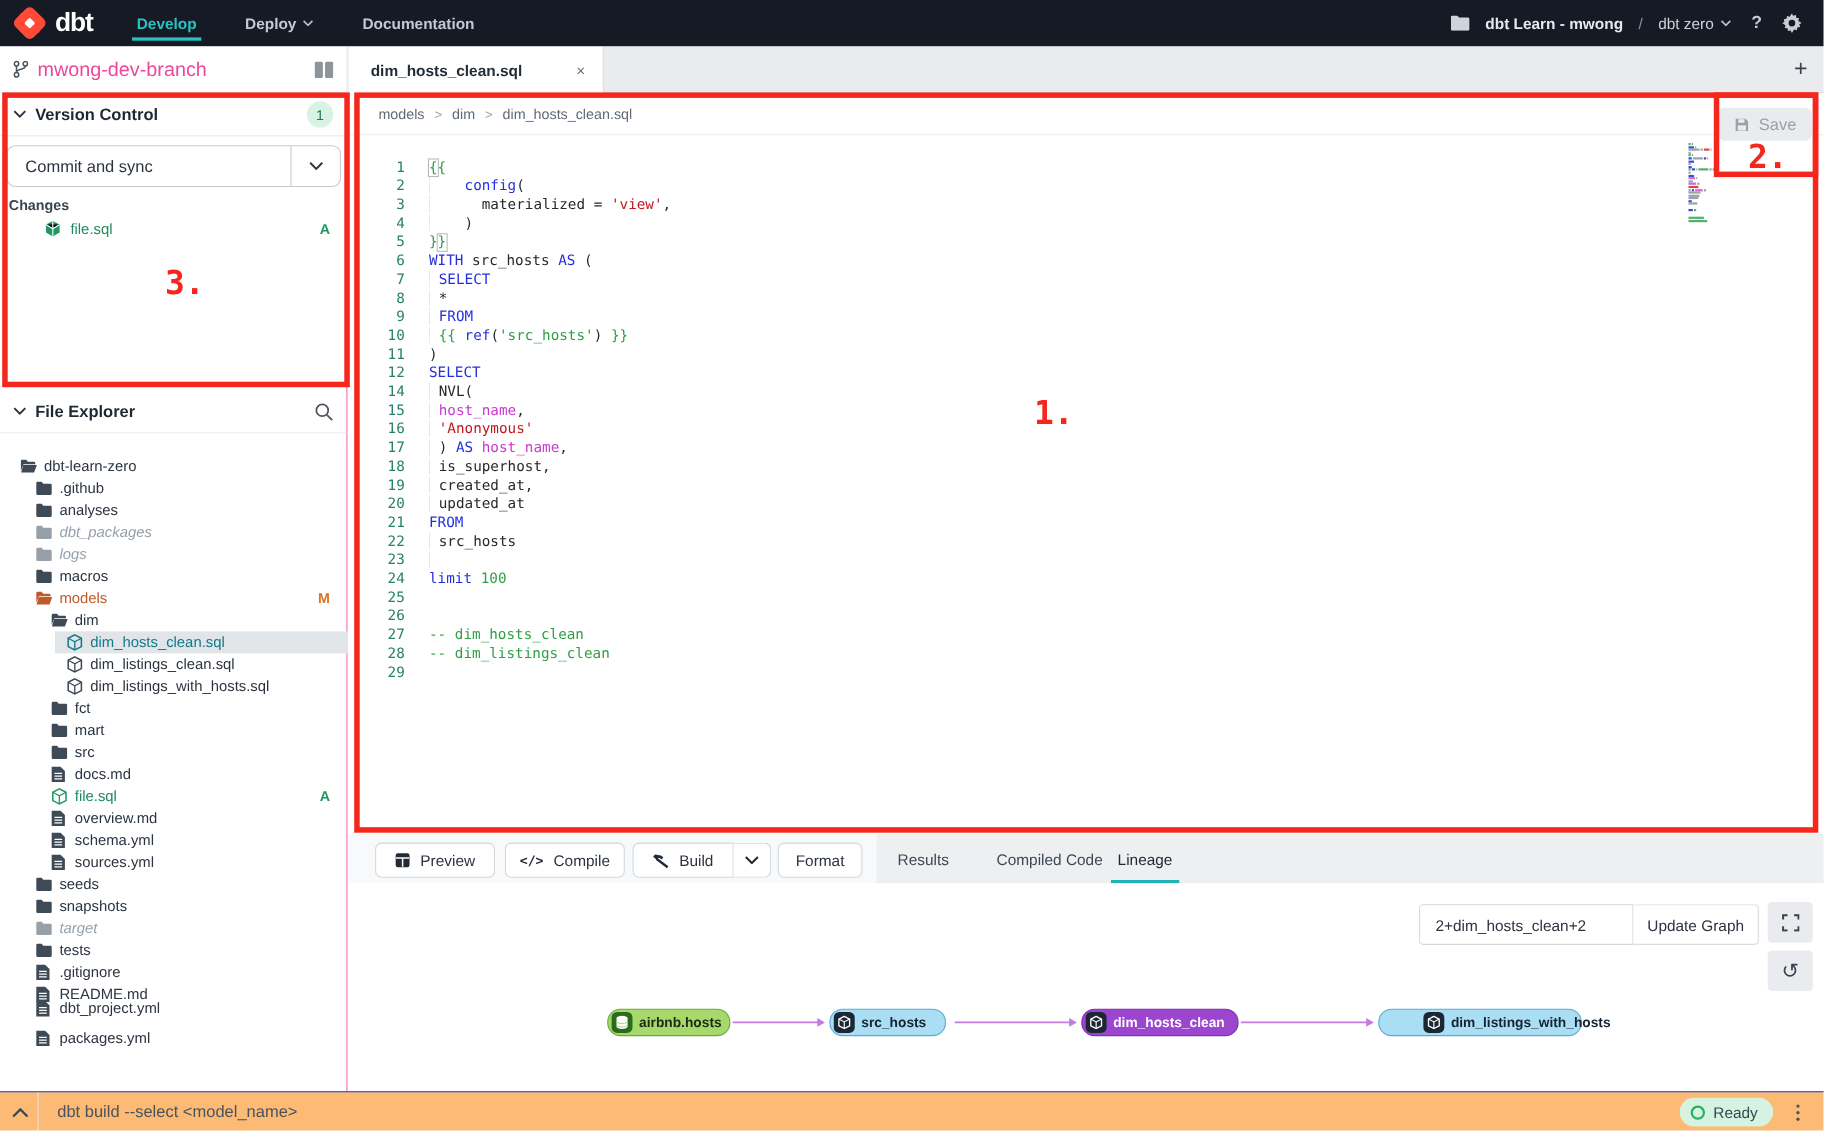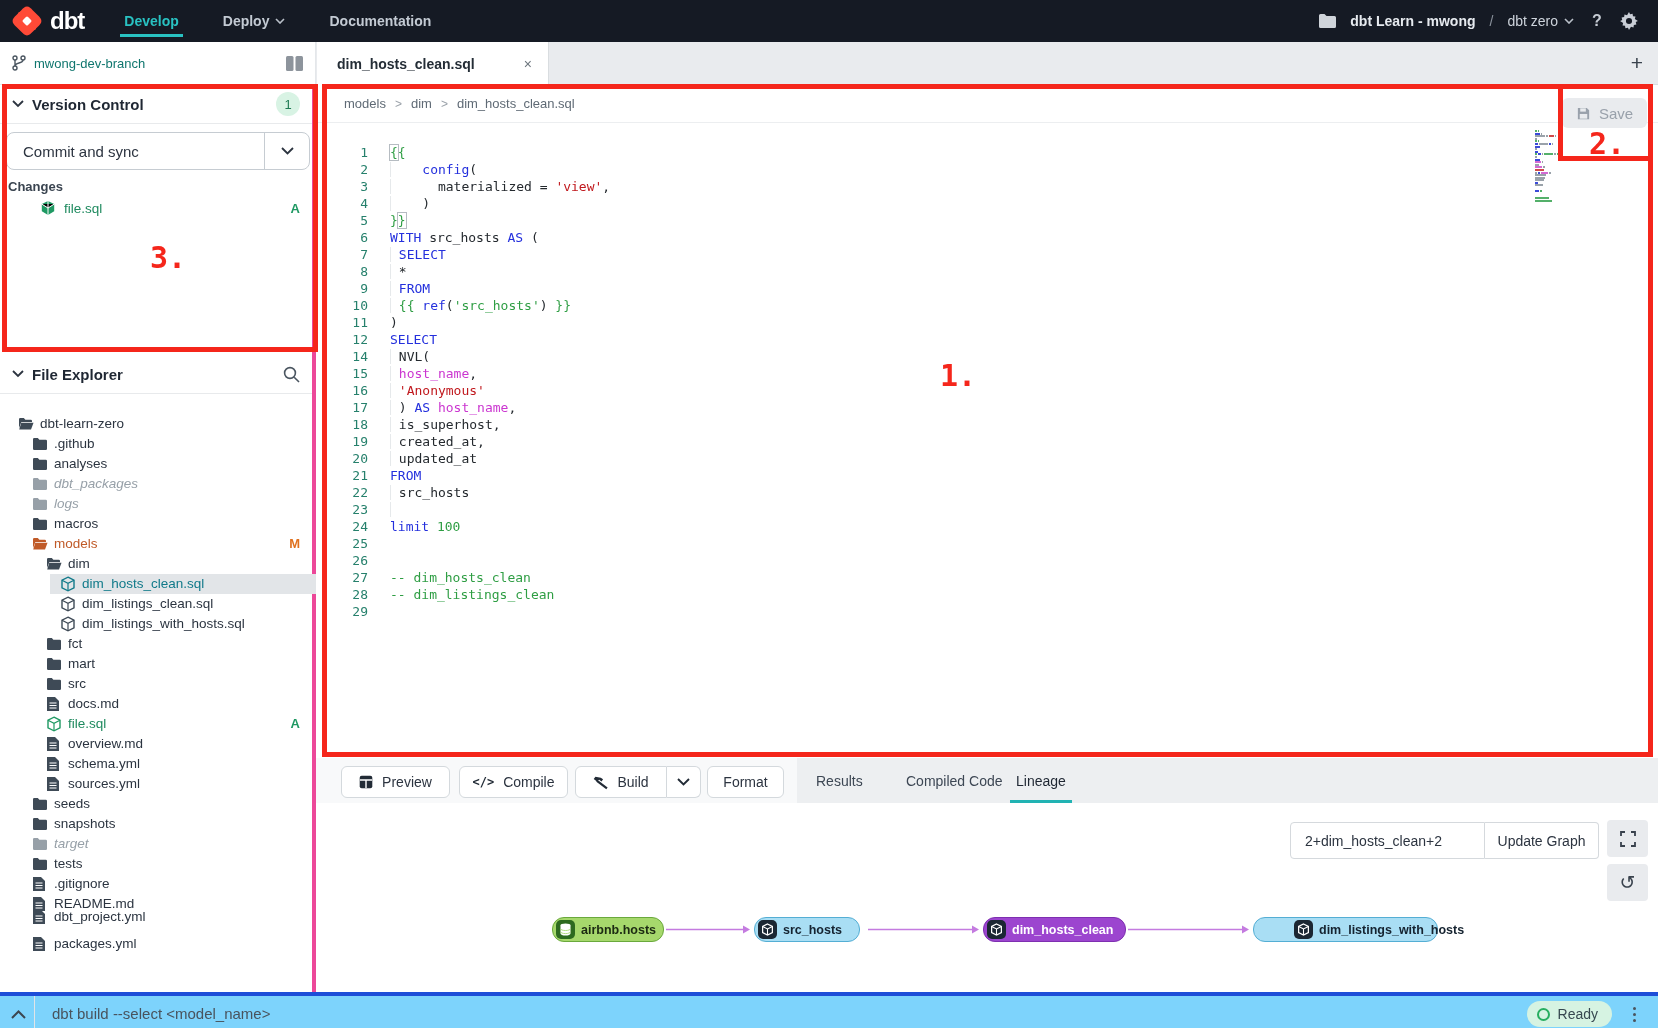--- a/index.html
+++ b/index.html
@@ -18,30 +18,30 @@
   .nav-caret { width:10px; height:6px; }
   #header-right { margin-left:auto; display:flex; align-items:center; gap:14px; padding-right:20px; color:#cdd3db; }
   .proj-name { font-size:14px; font-weight:bold; color:#e6eaef; }
   .proj-sep { color:#8b939d; font-size:14px; }
   .proj-env { font-size:14px; color:#cdd3db; display:flex; align-items:center; gap:6px; }
   .hdr-icon { width:18px; height:18px; display:inline-flex; align-items:center; justify-content:center; }
   .help-glyph { font-size:16px; font-weight:bold; color:#c6ccd4; }
 
   
   #branch-bar { position:absolute; left:0; top:42px; width:316px; height:43px; background:#fff; border-bottom:1px solid #e4e7ea; border-right:1px solid #e4e7ea; display:flex; align-items:center; padding:0 12px; }
-  #branch-bar .branch-name { font-size:13px; color:#0f766e; margin-left:8px; }
+  #branch-bar .branch-name { font-size:18px; color:#ec4899; margin-left:8px; }
   #branch-bar .book-icon { margin-left:auto; }
   #tab-strip { position:absolute; left:316px; top:42px; width:1342px; height:43px; background:#e9ebee; border-bottom:1px solid #d9dde0; }
   .editor-tab { position:absolute; left:1px; top:0; width:232px; height:43px; background:#fff; border-right:1px solid #d9dde0; display:flex; align-items:center; padding:0 16px 0 20px; }
   .editor-tab .tab-title { font-size:14px; font-weight:bold; color:#242d36; }
   .editor-tab .tab-close { margin-left:auto; color:#6c757d; font-size:14px; cursor:pointer; }
   .new-tab-btn { position:absolute; right:8px; top:8px; width:26px; height:26px; font-size:21px; color:#39424d; display:flex; align-items:center; justify-content:center; cursor:pointer; }
 
   
-  #sidebar { position:absolute; left:0; top:85px; width:316px; height:907px; background:#fff; border-right:4px solid #ec4899; }
+  #sidebar { position:absolute; left:0; top:85px; width:316px; height:907px; background:#fff; border-right:1px solid #ec4899; }
   .panel-header { position:relative; height:38px; display:flex; align-items:center; padding:0 12px; }
   .panel-header .ph-title { font-size:15px; font-weight:bold; color:#1f2733; margin-left:8px; }
   .vc-badge { margin-left:auto; width:24px; height:24px; border-radius:50%; background:#d8f3e4; color:#1f7a54; font-size:13px; display:flex; align-items:center; justify-content:center; }
   .panel-divider { height:1px; background:#e8eaec; }
   #commit-btn { position:absolute; left:6px; top:47px; width:304px; height:38px; background:#fff; border:1px solid #c6ccd2; border-radius:8px; display:flex; align-items:center; cursor:pointer; }
   #commit-btn .commit-label { font-size:15px; color:#2c3440; padding-left:16px; flex:1; }
   #commit-btn .commit-split { width:1px; align-self:stretch; background:#c6ccd2; }
   #commit-btn .commit-caret { width:44px; display:flex; align-items:center; justify-content:center; }
   .changes-label { position:absolute; left:8px; top:94px; font-size:13px; font-weight:bold; color:#3a4450; }
   .change-row { position:absolute; left:0; top:112px; width:316px; height:22px; display:flex; align-items:center; cursor:pointer; }
@@ -104,21 +104,21 @@
   .ln-node.green .n-icon { background:#2d6a1f; }
   .ln-node.green .n-label { color:#1c2a12; }
   .ln-node.blue { background:#a9def4; border:1.5px solid #54aed4; }
   .ln-node.blue .n-icon { background:#1b2733; }
   .ln-node.blue .n-label { color:#152330; }
   .ln-node.purple { background:#9c45cf; border:1.5px solid #7e2fb0; }
   .ln-node.purple .n-icon { background:#1b2733; }
   .ln-node.purple .n-label { color:#ffffff; }
 
   
-  #statusbar { position:absolute; left:0; top:992px; width:1658px; height:36px; background:#7dd3fc; border-top:4px solid #1d4ed8; }
+  #statusbar { position:absolute; left:0; top:992px; width:1658px; height:36px; background:#fdba74; border-top:1px solid #1d4ed8; }
   #sb-collapse { position:absolute; left:6px; top:7px; width:24px; height:22px; display:flex; align-items:center; justify-content:center; cursor:pointer; }
   #sb-divider { position:absolute; left:34px; top:0; bottom:0; width:1px; background:#e1e4e7; }
   #sb-command { position:absolute; left:52px; top:9px; font-size:15px; color:#49535d; }
   #ready-pill { position:absolute; right:46px; top:5px; height:26px; padding:0 14px 0 10px; background:#d6f3e2; border-radius:13px; display:flex; align-items:center; gap:8px; font-size:14px; color:#374850; }
   #ready-ring { width:13px; height:13px; border:2px solid #27ae60; border-radius:50%; }
   #sb-kebab { position:absolute; right:14px; top:7px; width:20px; height:22px; display:flex; flex-direction:column; align-items:center; justify-content:center; gap:3px; cursor:pointer; }
   #sb-kebab i { width:3px; height:3px; background:#4a545e; border-radius:50%; }
 
   
   .anno-box { position:absolute; border:5px solid #f5261b; z-index:10; pointer-events:none; }

